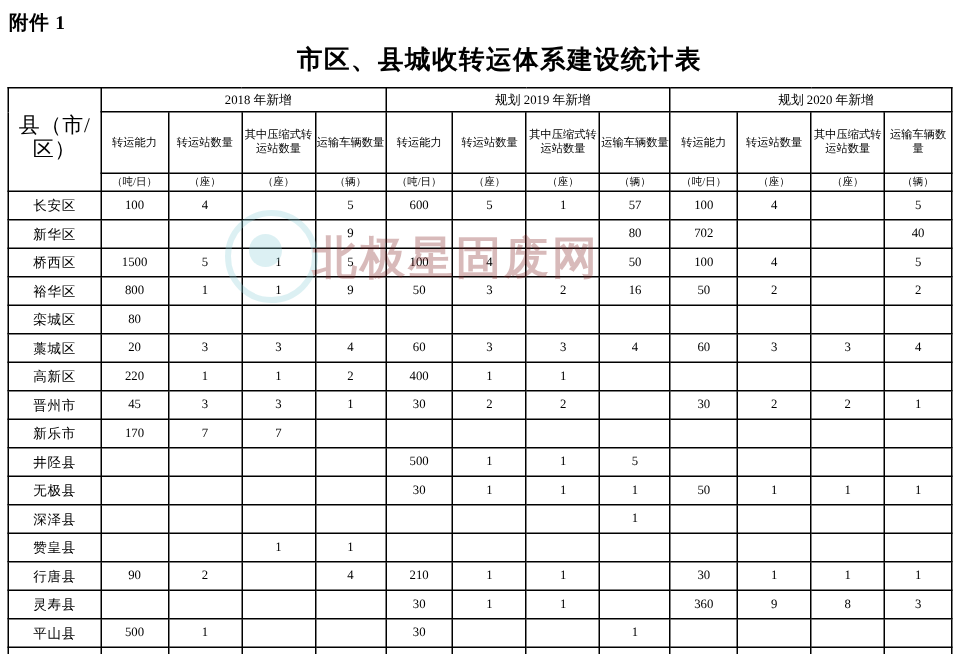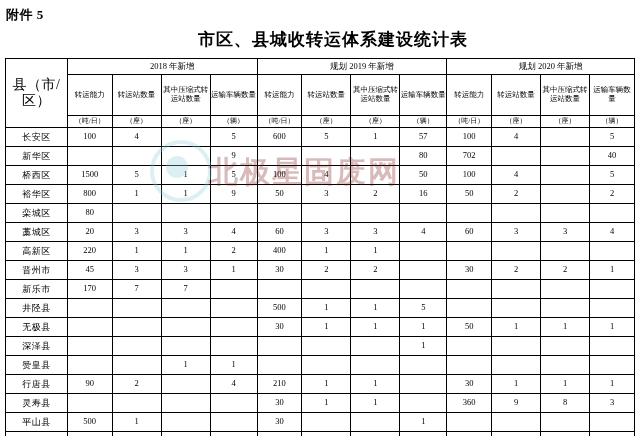--- a/index.html
+++ b/index.html
@@ -131,21 +131,21 @@
     top: 12px;
     width: 22px;
     height: 22px;
     border-radius: 50%;
     background: #8fd0d8;
   }
 </style>
 </head>
 <body>
 
-<div id="attachment">附件 5</div>
+<div id="attachment">附件 1</div>
 <div id="doc-title">市区、县城收转运体系建设统计表</div>
 
 <div id="watermark">
   <div id="wm-circle"></div>
   <div id="wm-text">北极星固废网</div>
 </div>
 
 <div id="table-wrap">
   <table>
     <colgroup>

